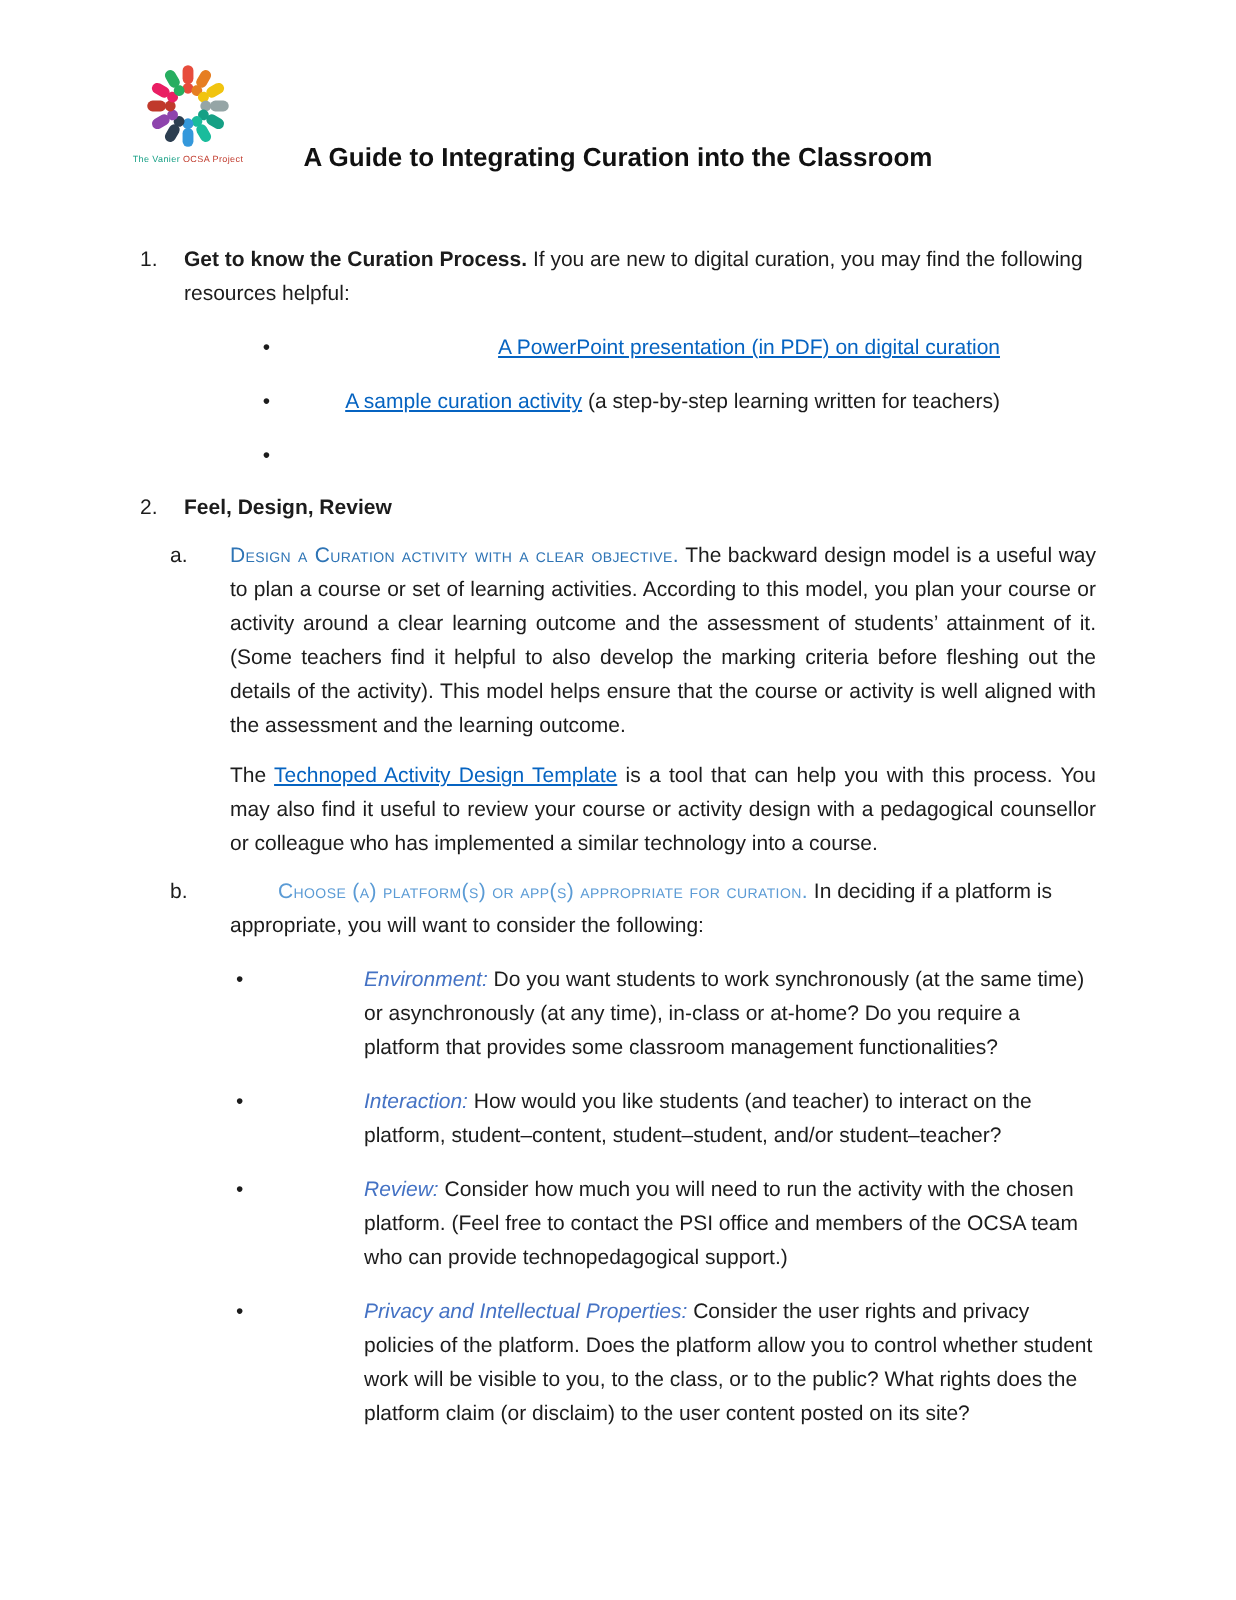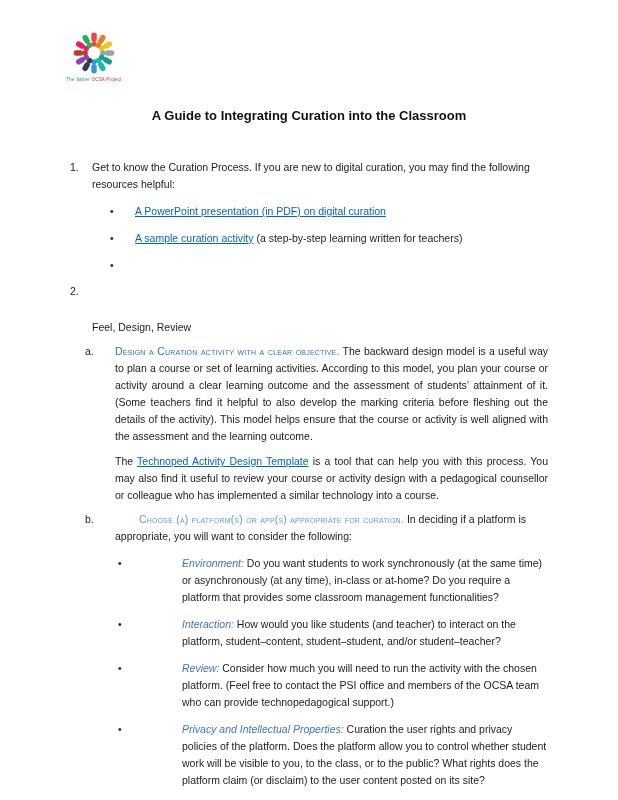--- a/index.html
+++ b/index.html
@@ -6,29 +6,29 @@
   .page{
     width:618px;height:800px;position:relative;background:#fff;overflow:hidden;
     font-family:"Liberation Sans",sans-serif;font-size:10.5px;line-height:17px;color:#1c1c1c;
   }
   .logo{position:absolute;top:30px;left:62px;width:64px;text-align:center;}
   .logo svg{display:block;margin:0 auto;}
   .logo-caption{font-size:4.5px;line-height:7px;white-space:nowrap;letter-spacing:.2px;}
   .cap-left{color:#16a085;}
   .cap-right{color:#c0392b;}
 
-  .content{padding:107px 70px 0 70px;}
+  .content{padding:70px 70px 0 70px;}
   .title{font-size:13px;font-weight:bold;text-align:center;margin:0;color:#111;line-height:17px;}
 
   .list{margin-top:35px;}
   .num-item{display:flex;}
   .num{width:22px;flex:none;}
-  .bold{font-weight:normal;margin-top:36px;}
+  .bold{font-weight:bold;}
 
-  .l1bullets{margin:9px 0 9px 40px;}
+  .l1bullets{margin:9px 0 9px 40px;text-align:right;}
   .bullet-row{display:flex;margin-top:10px;align-items:flex-start;}
   .bdot{width:25px;flex:none;}
   .bdot::before,.bdot2::before{content:"\2022";}
   .bullet-text{width:365px;}
 
   a.link{color:#0563C1;text-decoration:underline;cursor:pointer;}
 
   .sub{display:flex;margin-top:7px;}
   .sub .letter{width:30px;flex:none;margin-left:15px;}
   .sub-body{width:433px;}
@@ -156,19 +156,19 @@
         <div class="b-row">
           <span class="bdot2"></span>
           <span class="b-text"><span class="lbl">Interaction:</span><span> How would you like students (and teacher) to interact on the platform, student–content, student–student, and/or student–teacher?</span></span>
         </div>
         <div class="b-row">
           <span class="bdot2"></span>
           <span class="b-text"><span class="lbl">Review:</span><span> Consider how much you will need to run the activity with the chosen platform. (Feel free to contact the PSI office and members of the OCSA team who can provide technopedagogical support.)</span></span>
         </div>
         <div class="b-row">
           <span class="bdot2"></span>
-          <span class="b-text"><span class="lbl">Privacy and Intellectual Properties:</span><span> Curation the user rights and privacy policies of the platform. Does the platform allow you to control whether student work will be visible to you, to the class, or to the public? What rights does the platform claim (or disclaim) to the user content posted on its site?</span></span>
+          <span class="b-text"><span class="lbl">Privacy and Intellectual Properties:</span><span> Consider the user rights and privacy policies of the platform. Does the platform allow you to control whether student work will be visible to you, to the class, or to the public? What rights does the platform claim (or disclaim) to the user content posted on its site?</span></span>
         </div>
       </div>
 
     </div>
   </div>
 </div>
 
 </body></html>

